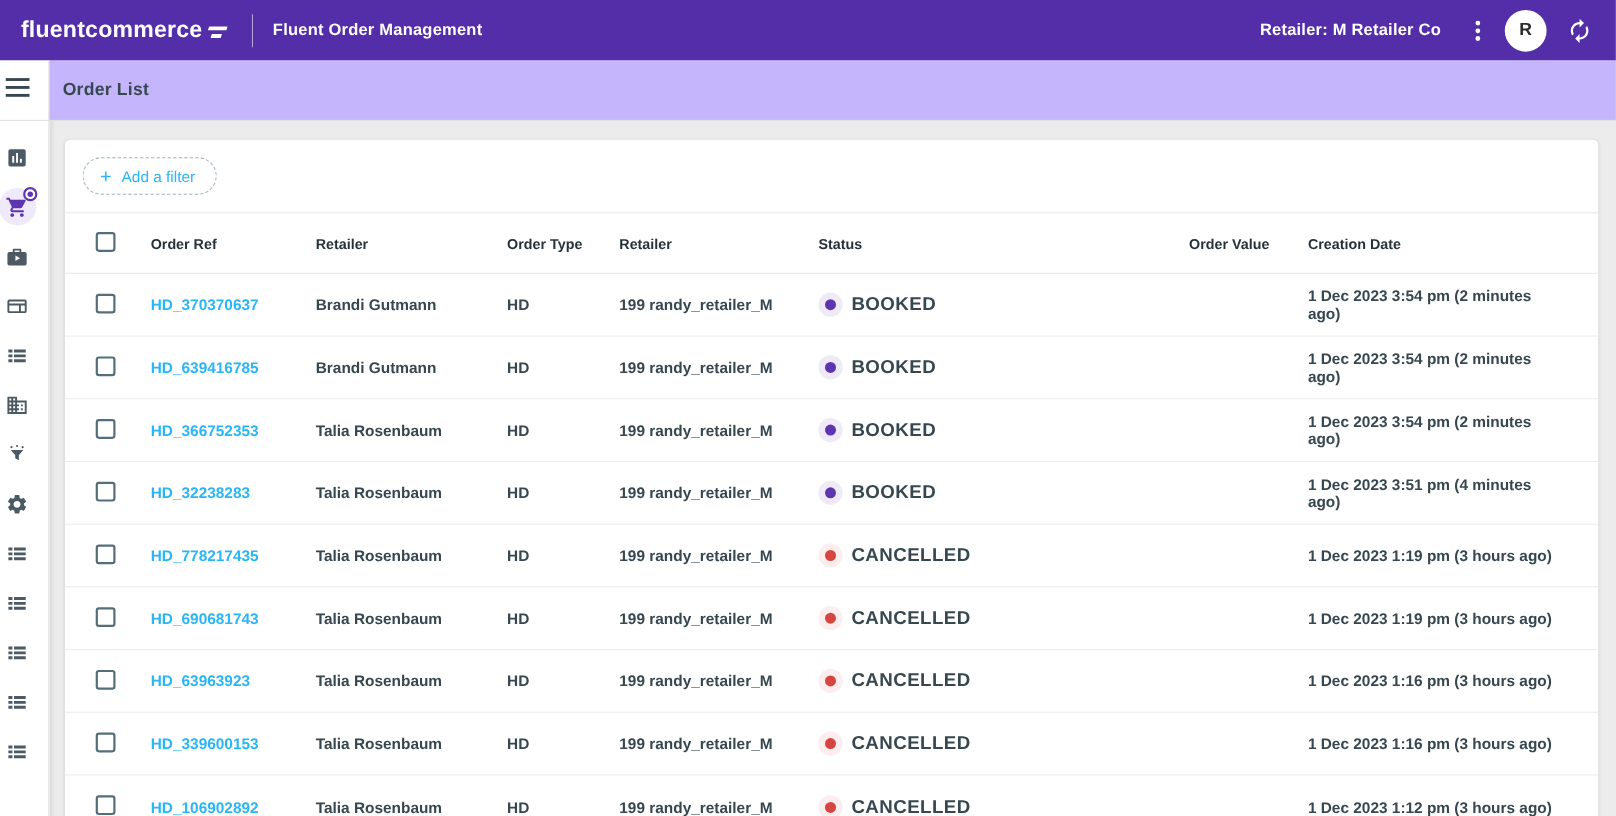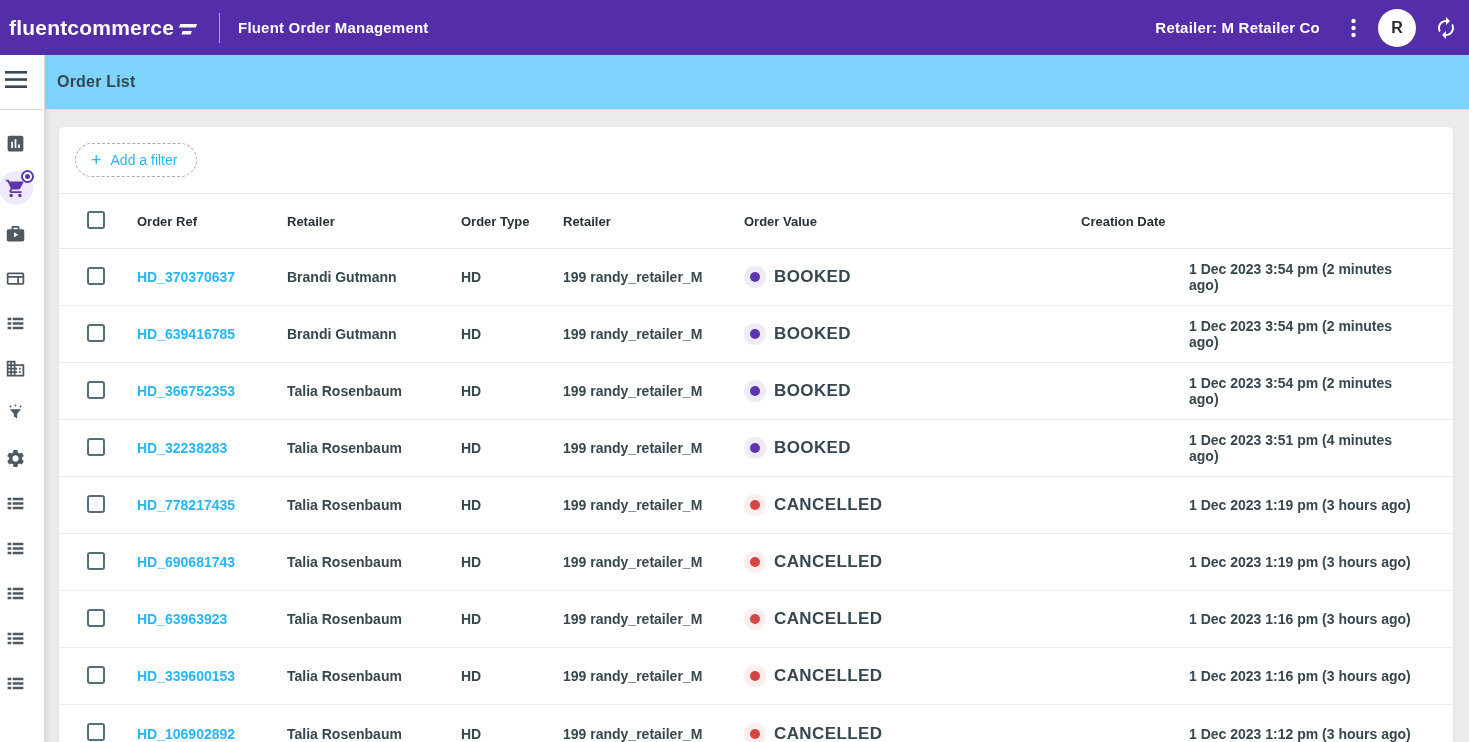--- a/index.html
+++ b/index.html
@@ -1,21 +1,21 @@
 <!DOCTYPE html>
 <html style="--navbar-bg: #542da8; --accent: #5e35b1; --accent-halo: #efe9f9; --link: #29b6f6;"><head>
 <meta charset="utf-8">
 <style>
   * { margin:0; padding:0; box-sizing:border-box; }
   html,body { width:1469px; height:742px; overflow:hidden; background:#ececec;
     font-family:"Liberation Sans", sans-serif; }
 
   
   .navbar { height:55px; background:var(--navbar-bg,#542da8); color:#fff;
-    display:flex; align-items:center; padding:0 9px; }
+    display:flex; align-items:center; padding:0 19px; }
   .brand { display:flex; align-items:baseline; font-size:21px; letter-spacing:.2px; }
   .brand .b { font-weight:700; }
   .brand .l { font-weight:700; }
   .brand-glyph { margin-left:3px; align-self:center; margin-top:4px; }
   .nav-divider { width:1px; height:30px; background:rgba(255,255,255,.55); margin:0 18px 0 22px; }
   .app-title { font-size:15px; font-weight:700; letter-spacing:.2px; }
   .nav-spacer { flex:1; }
   .retailer { font-size:15px; font-weight:700; letter-spacing:.2px; }
   .kebab { margin-left:24px; width:18px; height:24px; display:flex; align-items:center; justify-content:center; cursor:pointer; }
   .avatar { width:38px; height:38px; border-radius:50%; background:#fff; color:#2b2b2b;
@@ -35,21 +35,21 @@
   .side-item svg { position:relative; margin-left:5px; width:21px; height:21px; fill:#4d5a63; }
   .side-item.active svg { fill:var(--accent,#5e35b1); }
   .side-item.active::before { content:""; position:absolute; left:-1px; top:5px; width:34px; height:34px;
     border-radius:50%; background:var(--accent-halo,#efe9f9); }
   .badge { position:absolute; left:21px; top:4px; width:13px; height:13px; border-radius:50%;
     border:2.5px solid var(--accent,#5e35b1); background:#fff; display:flex; align-items:center; justify-content:center; }
   .badge span { width:5px; height:5px; border-radius:50%; background:var(--accent,#5e35b1); }
 
   
   .main { flex:1; display:flex; flex-direction:column; min-width:0; }
-  .page-header { height:55px; background:#7dd3fc; border-bottom:1px solid #e0e0e0;
+  .page-header { height:55px; background:#c4b5fd; border-bottom:1px solid #e0e0e0;
     display:flex; align-items:center; padding-left:12px; flex:none; }
   .page-title { font-size:16px; font-weight:700; color:#37474f; letter-spacing:.2px; }
   .content { flex:1; background:#ececec; overflow:hidden; box-shadow:inset 6px 0 6px -5px rgba(0,0,0,.12); }
 
   
   .card { margin:17px 16px 0 14px; background:#fff; border-radius:5px; box-shadow:0 1px 3px rgba(0,0,0,.10); }
   .filter-bar { height:66px; display:flex; align-items:center; padding-left:16px; }
   .add-filter { display:flex; align-items:center; gap:9px; border:1px dashed #9fb1bb; border-radius:17px;
     background:transparent; color:var(--link,#29b6f6); font-size:14px; font-family:inherit;
     padding:8px 19px 8px 15px; cursor:pointer; }
@@ -205,20 +205,21 @@
             <span>Add a filter</span>
           </button>
         </div>
 
         <div class="trow thead">
           <div><span class="cb"></span></div>
           <div>Order Ref</div>
           <div>Retailer</div>
           <div>Order Type</div>
           <div>Retailer</div>
+          <div>Status</div>
           <div>Order Value</div>
           <div>Creation Date</div>
         </div>
 
         <div class="tbody" id="table-body">
             <div class="trow">
               <div><span class="cb"></span></div>
               <div><a class="ref-link">HD_370370637</a></div>
               <div>Brandi Gutmann</div>
               <div>HD</div>

